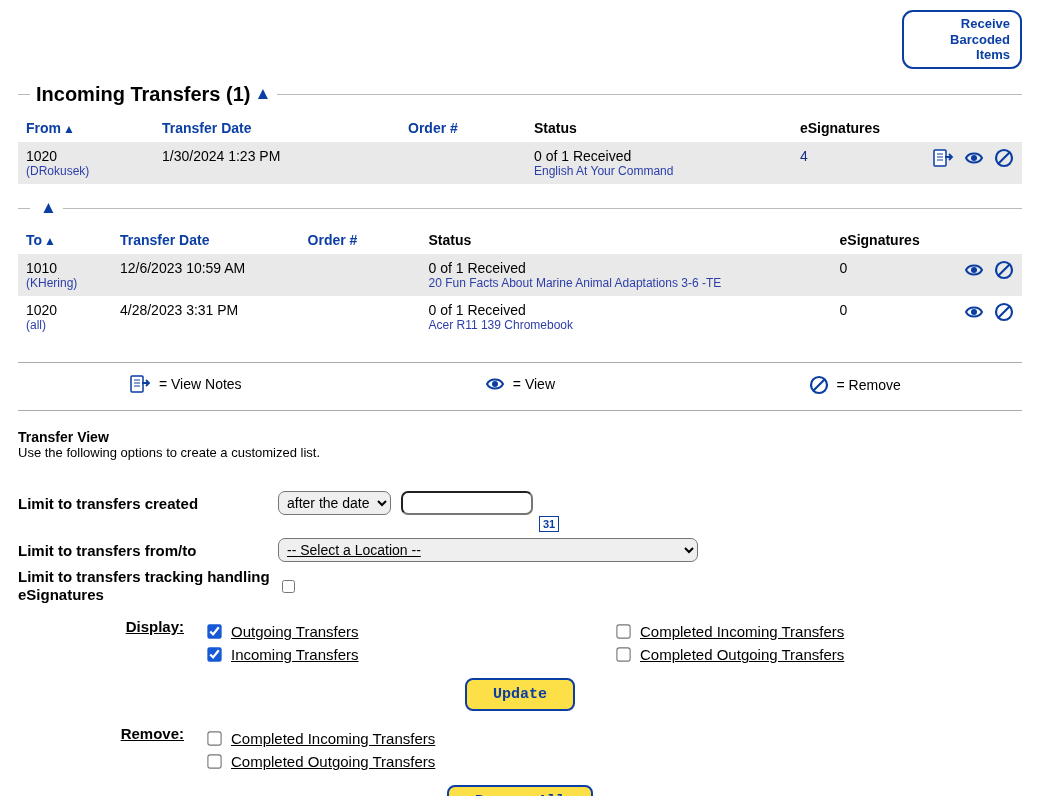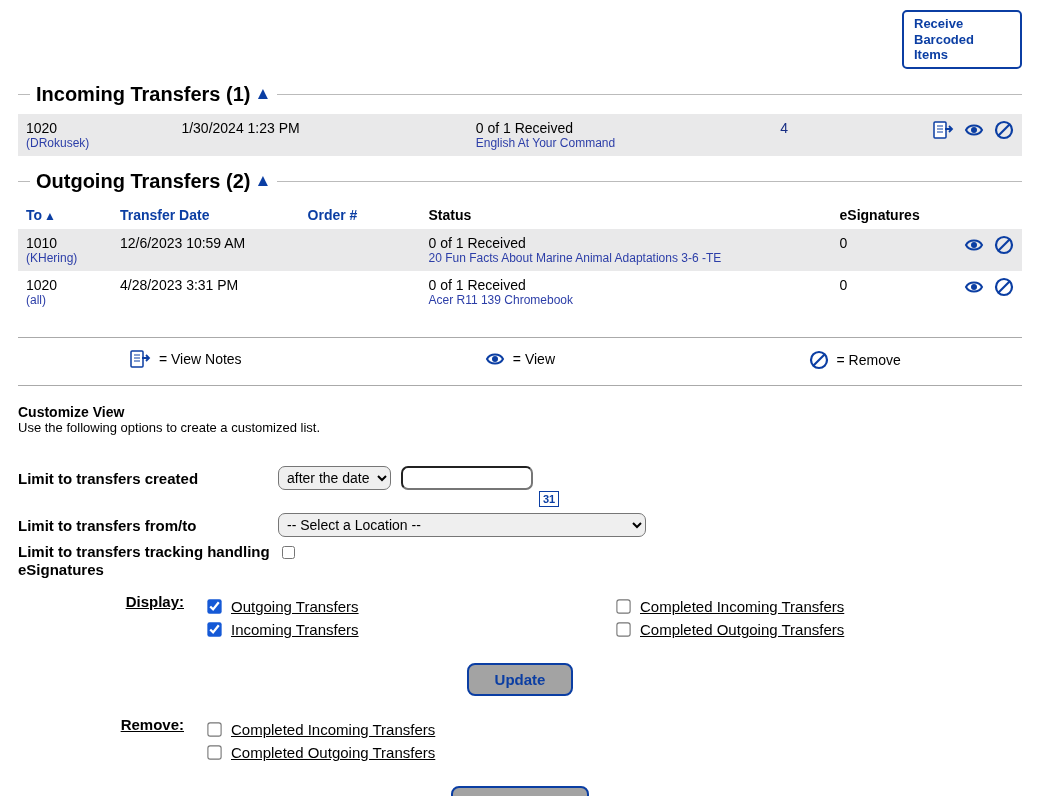--- a/index.html
+++ b/index.html
@@ -14,23 +14,23 @@
   .top-actions {
     display: flex;
     justify-content: flex-end;
     margin-bottom: 6px;
   }
   .receive-btn {
     border: 2px solid #0b3ea3;
     background: #fff;
     color: #0b3ea3;
     font-weight: bold;
-    border-radius: 5px;
+    border-radius: 11px;
     padding: 4px 10px;
-    text-align: left;
+    text-align: right;
     font-size: 13px;
     line-height: 1.2;
     cursor: pointer;
     width: 120px;
   }
   .section-title {
     display: flex;
     align-items: center;
     margin: 14px 0 8px 0;
   }
@@ -144,21 +144,21 @@
     border: 1px solid #0b3ea3;
     color: #0b3ea3;
     font-size: 11px;
     font-weight: bold;
     padding: 1px 3px;
     margin-left: 6px;
     cursor: pointer;
     background: #fff;
     margin-top: 42px;
   }
-  .loc-select { width: 368px; }
+  .loc-select { width: 420px; text-decoration: underline; }
   .cks-block {
     display: flex;
     margin: 14px 0 4px 0;
     text-decoration: underline;
   }
   .cks-block .cks-label {
     width: 130px;
     text-align: right;
     font-weight: bold;
     font-size: 15px;
@@ -174,29 +174,30 @@
   }
   .ck-line {
     display: flex;
     align-items: center;
     margin: 4px 0;
     font-size: 15px;
   }
   .ck-line input { margin-right: 10px; transform: scale(1.1); }
   .action-btn {
     display: block;
-    margin: 20px auto;
+    margin: 10px auto;
     border: 2px solid #0b3ea3;
-    background: #a3a3a3;
+    background: #fde047;
     color: #0b3ea3;
     font-weight: bold;
     border-radius: 8px;
     padding: 6px 26px;
     font-size: 15px;
     cursor: pointer;
+    font-family: Liberation Mono, monospace;
   }
   input[type=checkbox] { accent-color: #1559d6; }
 </style>
 </head>
 <body>
 
 <svg width="0" height="0" style="position:absolute">
   <defs>
     <g id="i-notes">
       <rect x="2" y="1" width="12" height="16" rx="1" fill="#fff" stroke="#0b3ea3" stroke-width="1.5"></rect>
@@ -222,20 +223,28 @@
 
 <div class="section-title">
   <span class="rule"></span>
   <span class="title-text">Incoming Transfers (1)</span>
   <span class="tri-up">▲</span>
   <span class="rule-right"></span>
 </div>
 
 <table class="datagrid">
   <tbody>
+      <tr>
+    <th class="sortable" style="width:120px"><span>From</span><span class="tri-up-sm">▲</span></th>
+    <th class="sortable" style="width:230px">Transfer Date</th>
+    <th class="sortable" style="width:110px">Order #</th>
+    <th style="width:250px">Status</th>
+    <th>eSignatures</th>
+    <th style="width:110px"></th>
+  </tr>
   <tr class="shade">
     <td>
       <div>1020</div>
       <div class="subtext">(DRokusek)</div>
     </td>
     <td>1/30/2024 1:23 PM</td>
     <td></td>
     <td>
       <div>0 of 1 Received</div>
       <div class="subtext">English At Your Command</div>
@@ -251,21 +260,20 @@
       <span class="icon"><svg width="20" height="20">
               <use href="#i-remove"></use>
             </svg></span>
     </td>
   </tr>
 </tbody>
   </table>
 
 <div class="section-title">
   <span class="rule"></span>
-  <span class="title-text">Outgoing Transfers (2)</span>
   <span class="tri-up">▲</span>
   <span class="rule-right"></span>
 </div>
 
 <table class="datagrid">
   <tbody>
       <tr>
     <th class="sortable" style="width:80px"><span>To</span><span class="tri-up-sm">▲</span></th>
     <th class="sortable" style="width:180px">Transfer Date</th>
     <th class="sortable" style="width:110px">Order #</th>
@@ -332,40 +340,40 @@
     <span>= View</span>
   </div>
   <div>
     <span class="icon"><svg width="20" height="20">
           <use href="#i-remove"></use>
         </svg></span>
     <span>= Remove</span>
   </div>
 </div>
 
-<div class="customize-hdr">Customize View</div>
+<div class="customize-hdr">Transfer View</div>
 <div class="customize-sub">Use the following options to create a customized list.</div>
 
 <div class="form-row">
   <div class="label">Limit to transfers created</div>
   <select>
     <option>after the date</option>
   </select>
   <input type="text" class="date-input" style="">
   <span class="cal-icon">31</span>
 </div>
 
 <div class="form-row">
   <div class="label">Limit to transfers from/to</div>
   <select class="loc-select">
     <option>-- Select a Location --</option>
   </select>
 </div>
 
-<div class="form-row" style="align-items:flex-start">
+<div class="form-row" style="align-items:center">
   <div class="label" style="line-height:1.2">Limit to transfers tracking handling eSignatures</div>
   <input type="checkbox" style="">
 </div>
 
 <div class="cks-block">
   <div class="cks-label">Display:</div>
   <div class="cks-cols">
     <div class="cks-col">
       <div class="ck-line">
           <input type="checkbox" checked="" style="">

